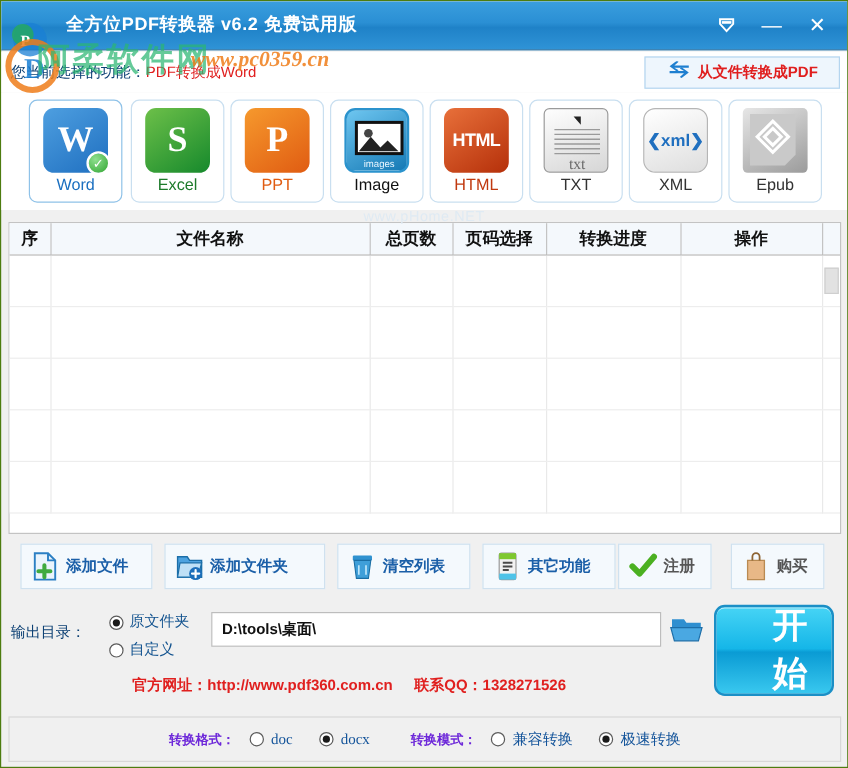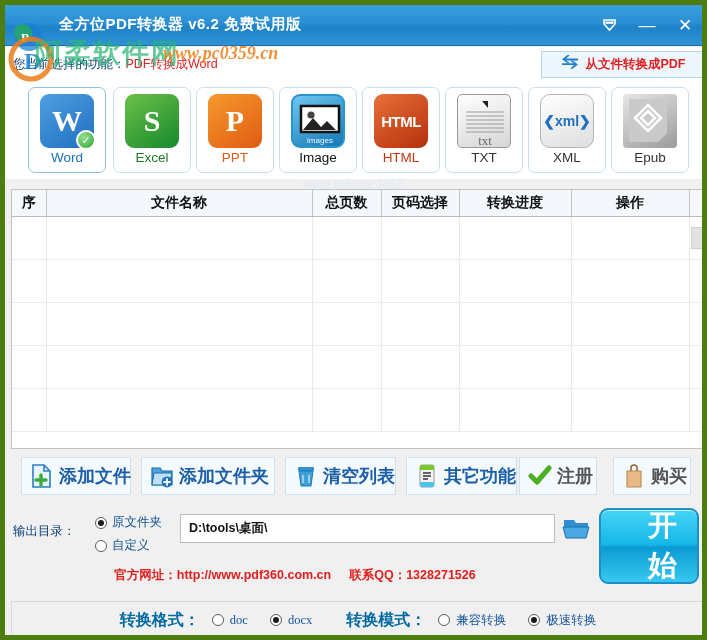--- a/index.html
+++ b/index.html
@@ -4,21 +4,21 @@
 <style>
   * { box-sizing: border-box; margin: 0; padding: 0; }
   html, body {
     width: 707px; height: 640px;
     font-family: "Liberation Sans", "DejaVu Sans", sans-serif;
     background: #ffffff; overflow: hidden;
   }
   #app {
     position: relative; width: 707px; height: 640px;
     background: #f0f0f0;
-    border: 5px solid #4d7c0f;
+    border: 1px solid #4d7c0f;
     overflow: hidden;
   }
 
   
   .titlebar {
     position: absolute; left: 0; top: 0; width: 705px; height: 41px;
     background: linear-gradient(to bottom, #3a9ede 0%, #2a8fd4 45%, #1f82c8 55%, #2f93d6 100%);
     border-bottom: 1px solid #1b6ea8;
   }
   .title-text {
@@ -123,21 +123,21 @@
     font-size: 12px; color: #dfeaf3; letter-spacing: .5px; pointer-events: none; z-index: 5;
     font-family: "Liberation Sans", sans-serif;
   }
 
   
   .actionbar { position: absolute; left: 6px; top: 452px; width: 694px; height: 40px; }
   .act-btn {
     position: absolute; top: 0; height: 38px; background: #f4f9fd; border: 1px solid #cfe1ef;
     display: flex; align-items: center; gap: 5px; padding: 0 8px; cursor: pointer;
   }
-  .act-label { font-size: 18px; font-weight: bold; color: #1b5fa8; font-family: Liberation Mono, monospace; white-space: nowrap; }
+  .act-label { font-size: 13px; font-weight: bold; color: #1b5fa8; font-family: Liberation Mono, monospace; white-space: nowrap; }
   .act-ico { width: 24px; height: 26px; position: relative; flex: 0 0 24px; }
 
   
   .outrow { position: absolute; left: 0; top: 500px; width: 705px; height: 88px; }
   .out-label { position: absolute; left: 8px; top: 18px; font-size: 12.5px; color: #0b3f73; white-space: nowrap; }
   .radio-grp { position: absolute; left: 90px; top: 6px; }
   .radio-line { display: flex; align-items: center; gap: 5px; height: 23px; cursor: pointer; }
   .radio {
     width: 12px; height: 12px; border-radius: 50%; border: 1px solid #5b5b5b; background: #fff;
     display: inline-flex; align-items: center; justify-content: center; flex:0 0 12px;
@@ -164,21 +164,21 @@
     font-size: 12.5px; font-weight: bold; color: #e0201f; white-space: nowrap;
   }
   .contact .gap { display:inline-block; width: 18px; }
 
   
   .bottombar {
     position: absolute; left: 6px; top: 596px; width: 694px; height: 38px;
     background: #f0f0f0; border: 1px solid #d8d8d8;
     display: flex; align-items: center; justify-content: center; gap: 0;
   }
-  .bb-label { font-size: 16px; color: #0369a1; font-weight: bold; margin-right: 12px; white-space: nowrap; }
+  .bb-label { font-size: 11px; color: #6d28d9; font-weight: bold; margin-right: 12px; white-space: nowrap; }
   .bb-opt { display: flex; align-items: center; gap: 6px; margin-right: 22px; cursor: pointer; }
   .bb-opt .radio-txt { color: #14549a; }
   .bb-opt .mono { font-family: "Liberation Serif", serif; }
 </style>
 </head>
 <body>
 
 <div id="app">
 
   <div class="titlebar">

